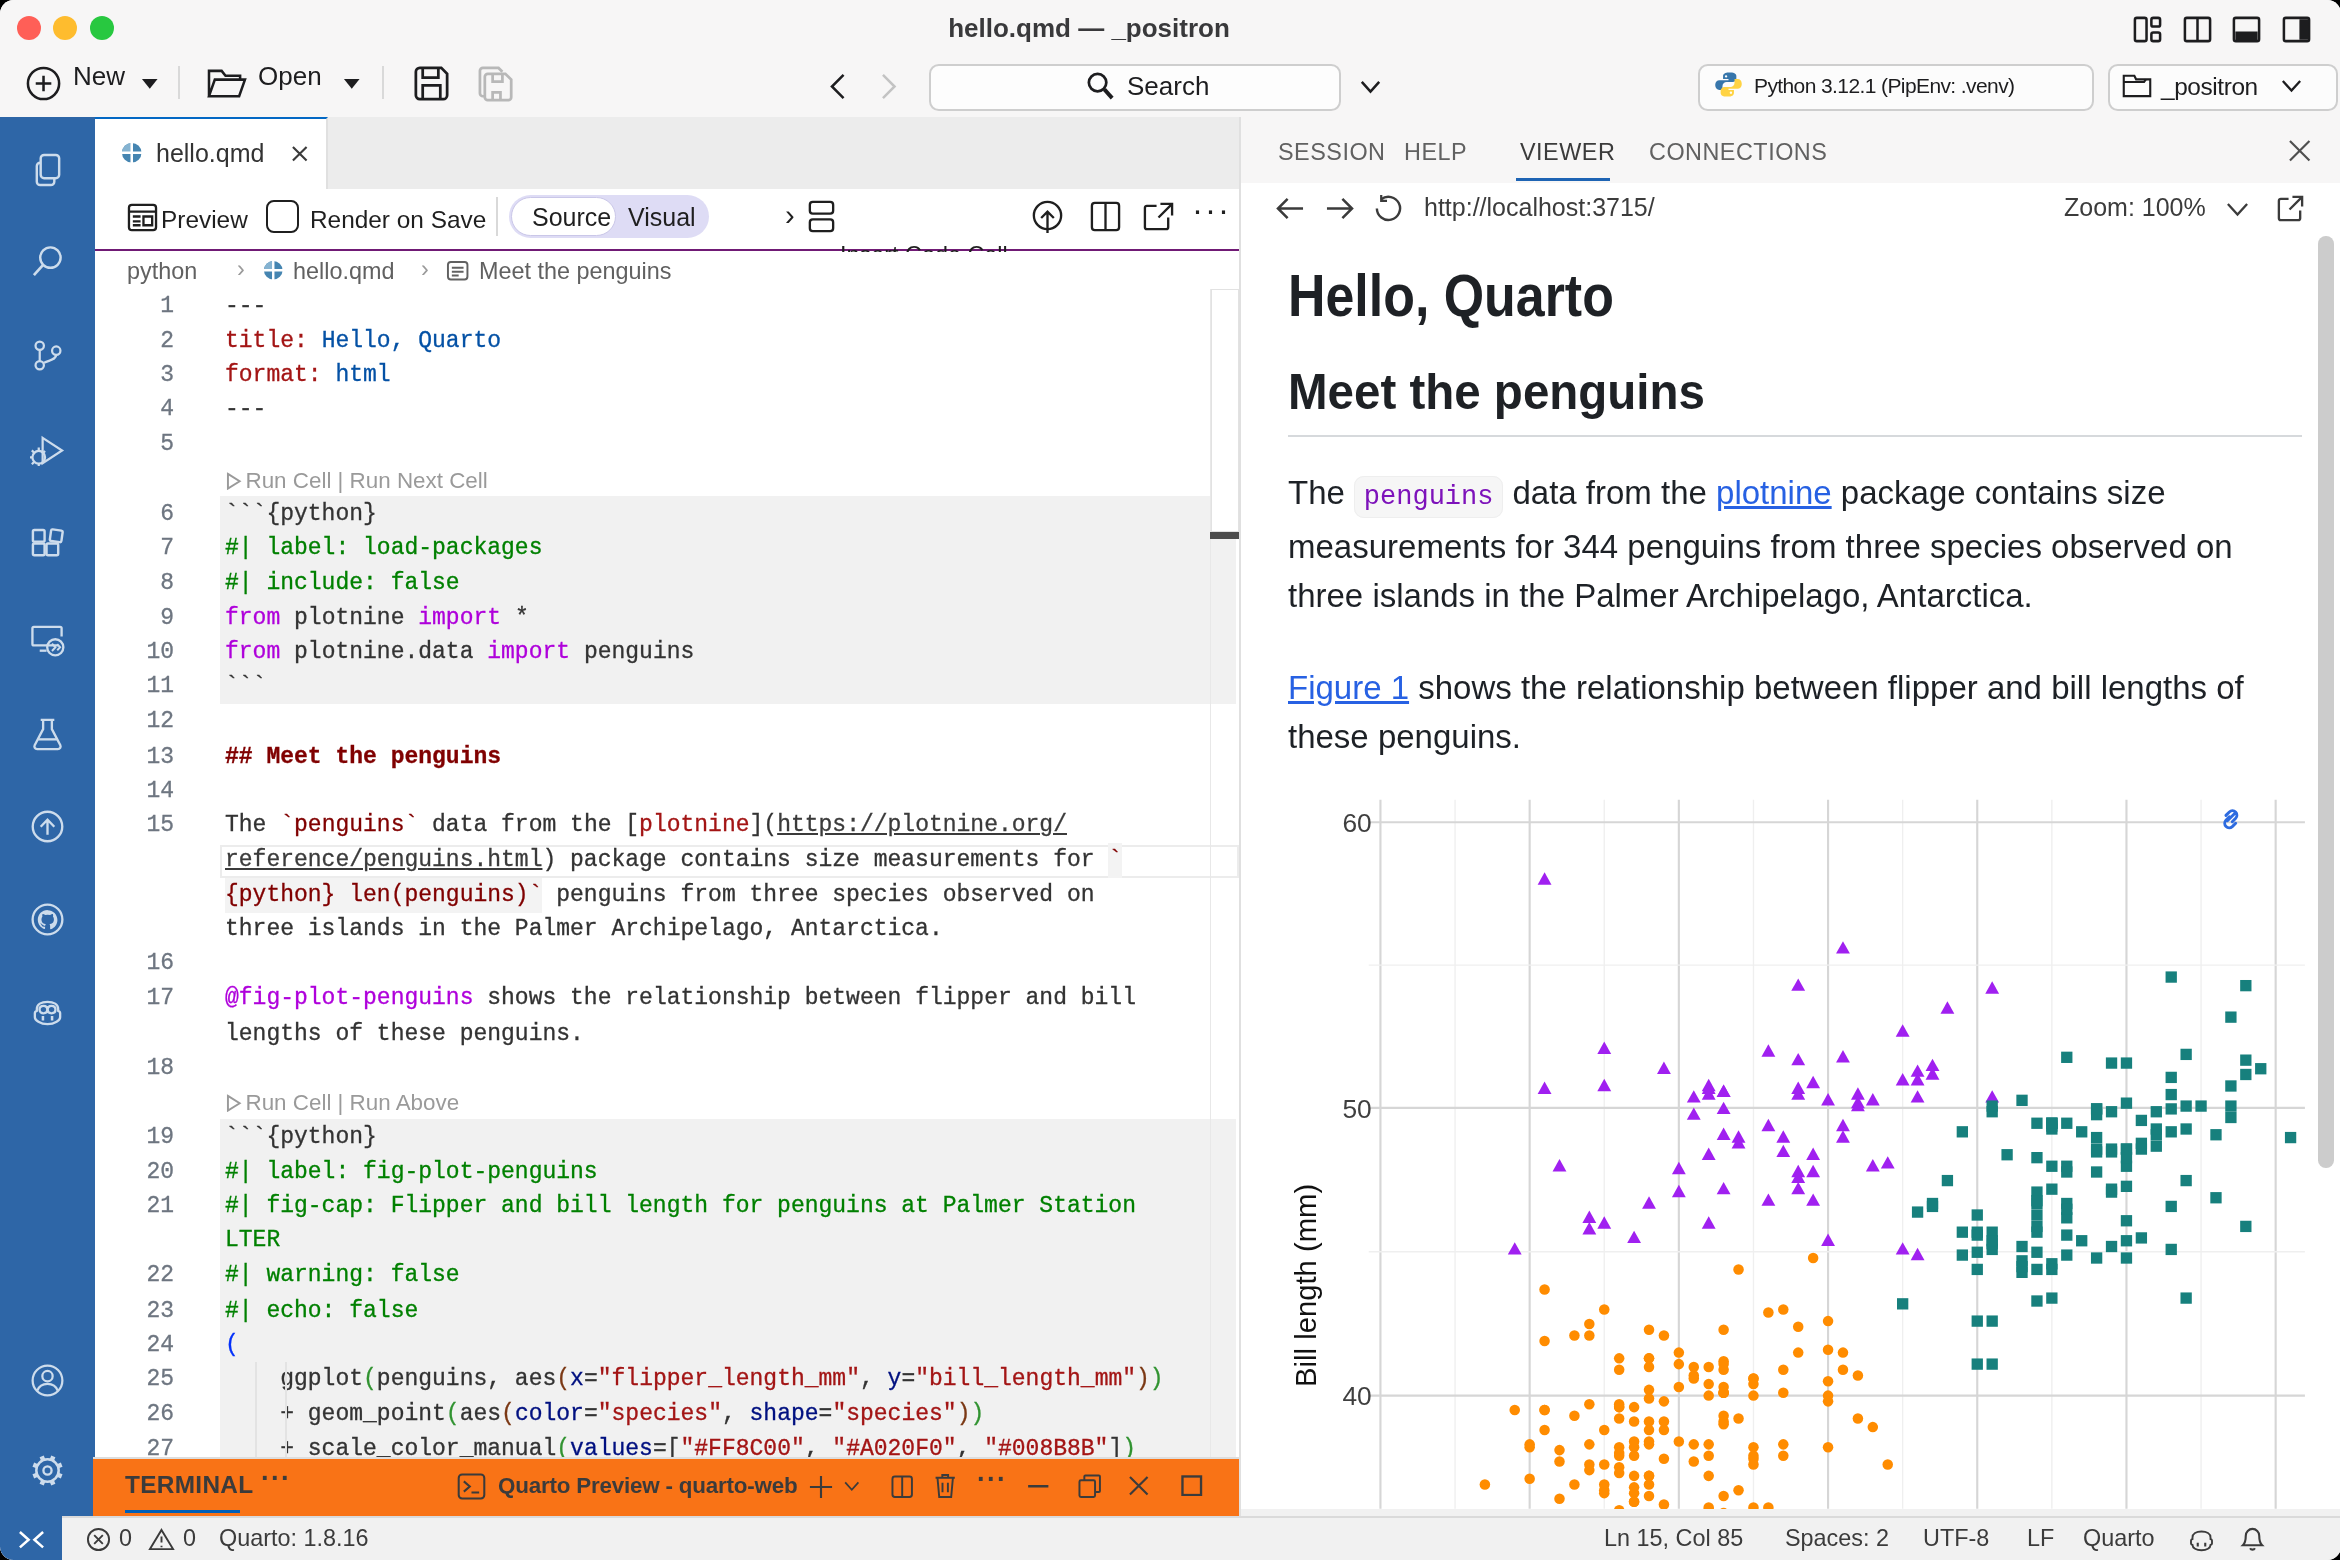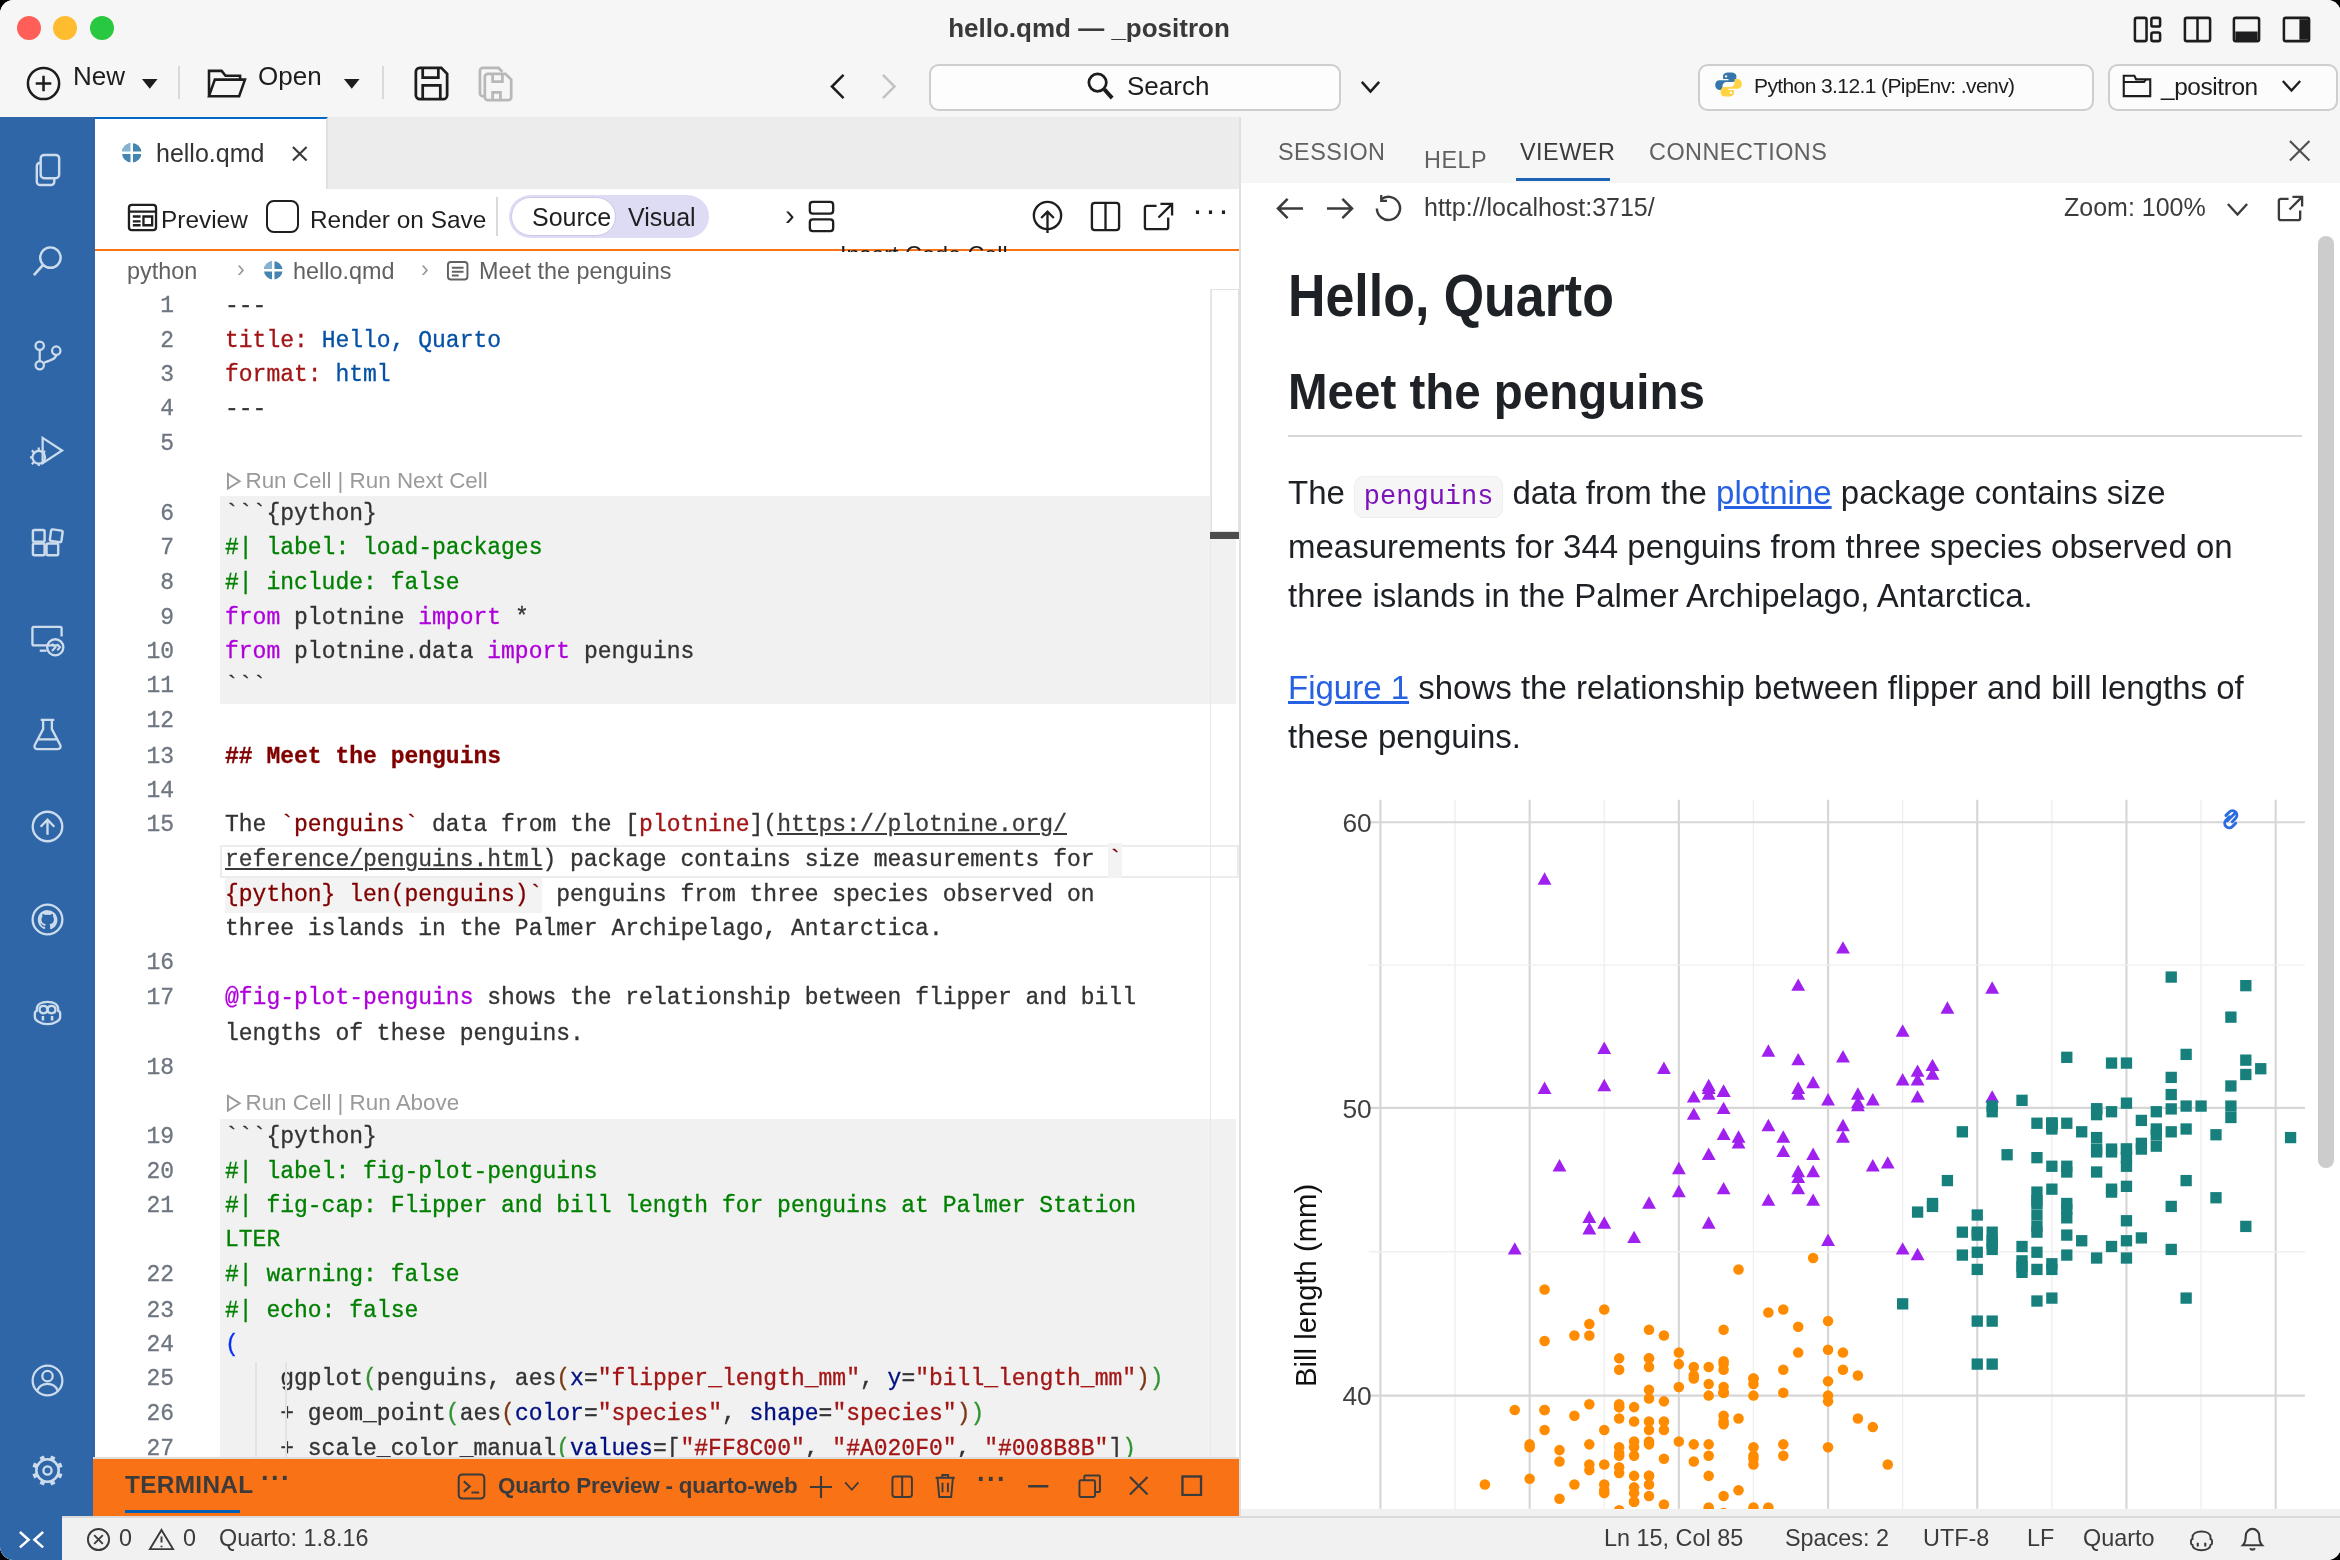--- a/index.html
+++ b/index.html
@@ -15,21 +15,21 @@
   .searchbox{position:absolute;left:929px;top:64px;width:408px;height:43px;border:2px solid #cecece;border-radius:9.8px;background:#fdfdfd;}
   .pybtn{position:absolute;left:1698px;top:64px;width:392px;height:43px;border:2px solid #cecece;border-radius:9.8px;background:#fcfcfc;}
   .fldbtn{position:absolute;left:2108px;top:64px;width:226px;height:43px;border:2px solid #cecece;border-radius:9.8px;background:#fcfcfc;}
   
   .actbar{position:absolute;left:0;top:117px;width:95px;height:1399px;background:#2e66a7;}
   .aicon{position:absolute;left:30px;width:35px;height:35px;}
   
   .tabstrip{position:absolute;left:95px;top:117px;width:1144px;height:72px;background:#ececec;}
   .tab{position:absolute;left:0;top:0;width:233px;height:72px;background:#ffffff;border-top:2.9px solid #0368c4;border-right:2px solid #e0e0e0;box-sizing:border-box;}
   .tabtxt{position:absolute;left:61px;top:19.5px;font-size:25px;color:#333;}
-  .edtoolbar{position:absolute;left:95px;top:189px;width:1144px;height:62px;background:#fff;border-bottom:2px solid #f97316;box-sizing:border-box;}
+  .edtoolbar{position:absolute;left:95px;top:189px;width:1144px;height:62px;background:#fff;border-bottom:2px solid #701a75;box-sizing:border-box;}
   .breadcrumb{position:absolute;left:95px;top:252px;width:1144px;height:37px;background:#fff;font-size:23.4px;color:#616161;}
   .editor{position:absolute;left:95px;top:289px;width:1144px;height:1168px;background:#fff;overflow:hidden;}
   .codeline{position:absolute;left:0;width:1144px;height:35px;font-family:"Liberation Mono",monospace;font-size:23px;line-height:35px;white-space:pre;color:#1f1f1f;-webkit-text-stroke:0.3px;}
   .lnum{position:absolute;left:0;width:79px;text-align:right;color:#6e7681;font-family:"Liberation Mono",monospace;font-size:23px;line-height:35px;}
   .ltxt{position:absolute;left:130px;}
   .cellbg{position:absolute;left:125px;width:1016px;background:#f1f1f1;}
   .runlbl{position:absolute;left:130px;height:35px;color:#9a9a9a;font-family:"Liberation Sans",sans-serif;font-size:22.4px;line-height:35px;}
   .red{color:#a31515;} .dred{color:#800000;font-weight:bold;} .blue{color:#0451a5;}
   .cgrn{color:#008000;} .mag{color:#af00db;} .blk{color:#333333;} .b1{color:#0431fa;} .b2{color:#319331;} .b3{color:#7b3814;}
   .str{color:#a31515;} .vr{color:#001080;} .mred{color:#800000;} .url{color:#3b3b3b;text-decoration:underline;} .chip{background:#f3f3f3;display:inline-block;height:35px;vertical-align:top;}
@@ -383,21 +383,21 @@
       </svg>
     <svg class="abs" style="left:2240px;top:7.8px;" width="25" height="27" viewBox="0 0 26 28" fill="none" stroke="#3b3b3b" stroke-width="2.2">
         <path d="M13 3a7 7 0 017 7c0 7 2 9 3 10H3c1-1 3-3 3-10a7 7 0 017-7zM10.5 23a2.8 2.8 0 005 0"></path>
       </svg>
   </div>
 
   <div class="divider"></div>
   <div class="viewer">
     <div class="vtabs">
       <div class="vtab" style="left:37px;">SESSION</div>
-      <div class="vtab" style="left:183px;margin-top:8px;">HELP</div>
+      <div class="vtab" style="left:163px;">HELP</div>
       <div class="vtab" style="left:279px;color:#3b3b3b;">VIEWER</div>
       <div class="vtab" style="left:408px;">CONNECTIONS</div>
       <div class="abs" style="left:275px;top:61px;width:94px;height:2.9px;background:#1e64b4;"></div>
       <svg class="abs" style="left:1047px;top:21.5px;" width="23.4" height="23.4" viewBox="0 0 24 24" fill="none" stroke="#4f4f4f" stroke-width="2.2">
           <path d="M2 2l20 20M22 2L2 22"></path>
         </svg>
     </div>
     <div class="vnav">
       <svg class="abs" style="left:33px;top:11.7px;" width="33" height="27" viewBox="0 0 34 28" fill="none" stroke="#3b3b3b" stroke-width="2.6">
           <path d="M30 14H4M14 4L4 14l10 10"></path>

